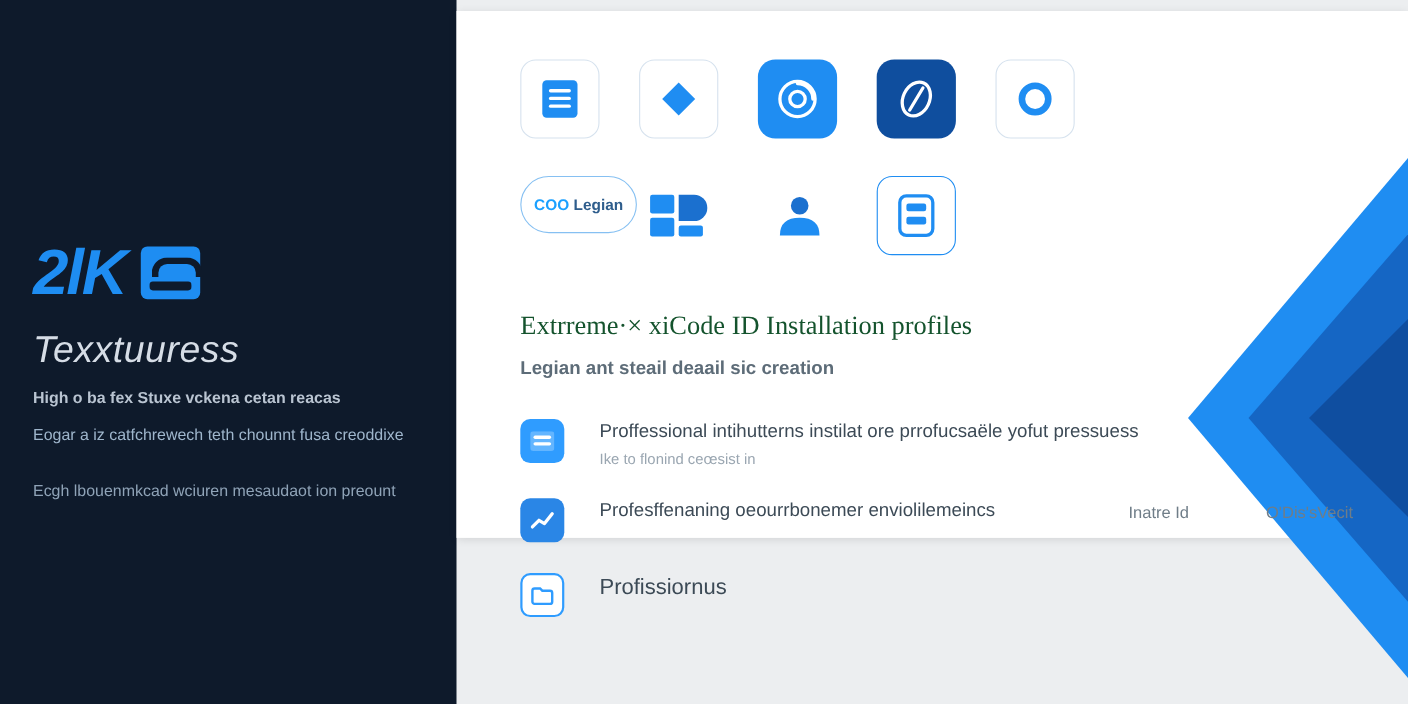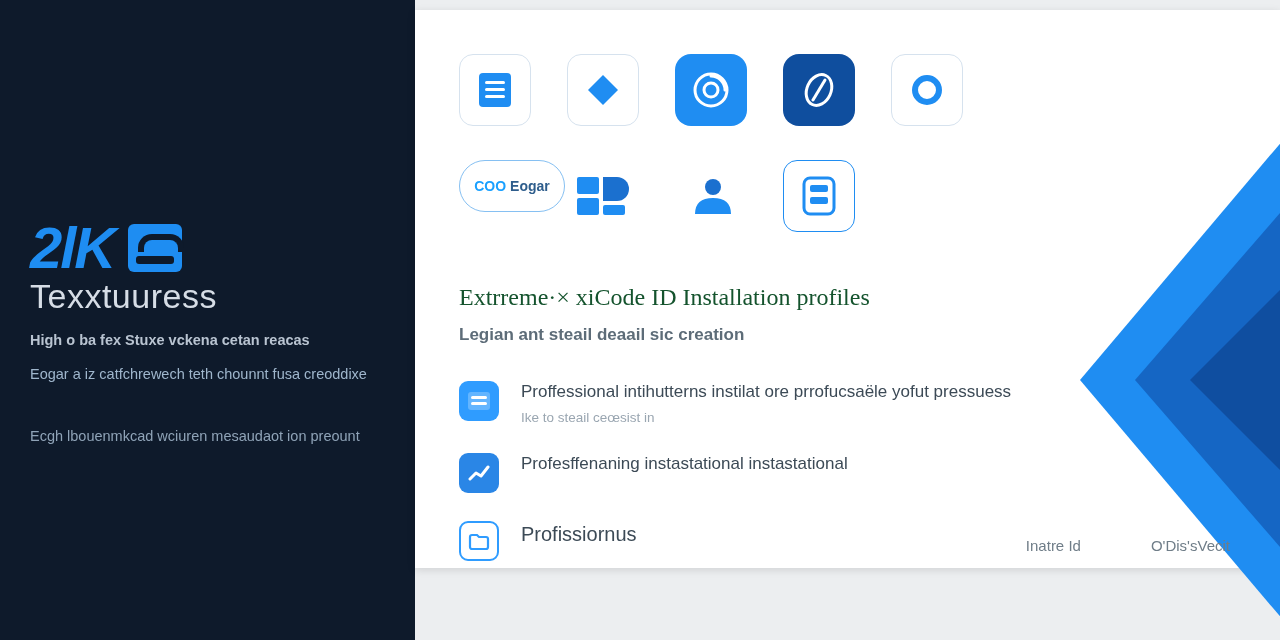--- a/index.html
+++ b/index.html
@@ -5,46 +5,46 @@
   *{box-sizing:border-box;margin:0;padding:0;}
   html,body{width:1280px;height:640px;font-family:"Segoe UI",Arial,Helvetica,sans-serif;overflow:hidden;background:#f4f4f4;}
   .app{display:flex;width:1280px;height:640px;background:#eceef0;}
   
   .sidebar{width:415px;height:640px;background:#0e1a2b;color:#c9d3de;padding:44px 34px 30px 30px;display:flex;flex-direction:column;position:relative;}
   .logo-wrap{display:flex;align-items:center;gap:14px;margin-top:175px;}
   .logo-2k{font-size:58px;font-weight:800;letter-spacing:-2px;color:#1e8df2;font-style:italic;line-height:1;}
   .logo-2 {width:54px;height:48px;background:#1e8df2;position:relative;border-radius:6px;}
   .logo-2::before{content:"";position:absolute;top:10px;left:10px;width:34px;height:12px;border:6px solid #0e1a2b;border-bottom:none;border-radius:14px 14px 0 0;}
   .logo-2::after{content:"";position:absolute;bottom:8px;left:8px;width:38px;height:8px;background:#0e1a2b;border-radius:3px;}
-  .side-title{font-size:34px;font-weight:300;color:#d6dde6;letter-spacing:0.5px;}
+  .side-title{font-size:34px;font-weight:300;color:#d6dde6;margin-top:22px;letter-spacing:0.5px;font-style:italic;}
   .side-line1{font-size:14.5px;color:#b9c4d1;margin-top:14px;line-height:1.5;font-weight:bold;}
   .side-line2{font-size:14.5px;color:#9fb6cc;margin-top:12px;line-height:1.5;}
-  .side-line3{font-size:14.5px;color:#8fa3b7;margin-top:40px;line-height:1.5;}
-
-  
-  .main{flex:1;height:558px;margin-top:10px;margin-right:0;background:#ffffff;position:relative;padding:44px 0 0 44px;box-shadow:0 2px 8px rgba(0,0,0,0.12);}
+  .side-line3{font-size:14.5px;color:#8fa3b7;margin-top:29px;line-height:1.5;}
+
+  
+  .main{flex:1;height:479px;margin-top:10px;margin-right:0;background:#ffffff;position:relative;padding:44px 0 0 58px;box-shadow:0 2px 8px rgba(0,0,0,0.12);}
   
   .icon-grid{display:grid;grid-template-columns:repeat(5,108px);grid-template-rows:78px 78px;gap:28px 0;}
   .icon-tile{width:72px;height:72px;border:1.5px solid #d6e2ee;border-radius:14px;display:flex;align-items:center;justify-content:center;cursor:pointer;}
   .icon-tile.no-border{border:none;}
   .icon-tile.solid{border:none;}
   .icon-tile svg{display:block;}
 
   .devopr-chip{width:106px;height:52px;border:1.5px solid #86c0f2;border-radius:26px;display:flex;align-items:center;justify-content:center;gap:4px;font-size:14px;font-weight:600;cursor:pointer;}
   .devopr-chip .coo{color:#1aa0ff;font-weight:700;}
   .devopr-chip .dev{color:#2e5d8c;}
 
   
   .headline{font-size:24px;font-weight:400;color:#14532d;margin-top:46px;letter-spacing:0.1px;font-family:Liberation Serif, serif;}
   .headline .xi{letter-spacing:0;}
   .subhead{font-size:17px;font-weight:600;color:#5d6c78;margin-top:14px;}
 
   
   .features{margin-top:36px;display:flex;flex-direction:column;gap:28px;max-width:640px;}
-  .feature{display:flex;align-items:flex-start;gap:22px;}
+  .feature{display:flex;align-items:flex-start;gap:32px;}
   .fico{width:40px;height:40px;border-radius:9px;flex:0 0 40px;display:flex;align-items:center;justify-content:center;}
   .fico.blue-soft{background:#2f9cff;}
   .fico.blue-mid{background:#2a86e6;}
   .fico.blue-out{background:#fff;border:2px solid #2f9cff;}
   .ftxt .ftitle{font-size:17px;font-weight:500;color:#3c4a56;line-height:1.35;}
   .ftxt .ftitle.big{font-size:20px;font-weight:500;}
   .ftxt .fdesc{font-size:13.5px;color:#9aa6b1;margin-top:6px;}
 
   
   .bg-shape{position:absolute;right:-20px;top:110px;width:260px;height:520px;pointer-events:none;}
@@ -109,21 +109,21 @@
       </div>
 
       <div class="icon-tile">
         <svg width="34" height="34" viewBox="0 0 34 34">
           <circle cx="17" cy="17" r="12" fill="none" stroke="#1f8df2" stroke-width="6"></circle>
         </svg>
       </div>
 
       <div class="devopr-chip">
         <span class="coo">COO</span>
-        <span class="dev">Eogar</span>
+        <span class="dev">Legian</span>
       </div>
 
       <div class="icon-tile no-border">
         <svg width="56" height="46" viewBox="0 0 56 46">
           <rect x="2" y="4" width="22" height="17" rx="2" fill="#1f8df2"></rect>
           <rect x="2" y="25" width="22" height="17" rx="2" fill="#1f8df2"></rect>
           <path d="M28 4 h14 a12 12 0 0 1 0 24 h-14 Z" fill="#1b70cf"></path>
           <rect x="28" y="32" width="22" height="10" rx="2" fill="#1f8df2"></rect>
         </svg>
       </div>
@@ -156,32 +156,32 @@
       <div class="feature">
         <div class="fico blue-soft">
           <svg width="22" height="18" viewBox="0 0 22 18">
               <rect x="0" y="0" width="22" height="18" rx="3" fill="#fff" opacity="0.25"></rect>
               <rect x="3" y="4" width="16" height="3" rx="1.5" fill="#fff"></rect>
               <rect x="3" y="10" width="16" height="3" rx="1.5" fill="#fff"></rect>
             </svg>
         </div>
         <div class="ftxt">
           <div class="ftitle">Proffessional intihutterns instilat ore prrofucsaële yofut pressuess</div>
-          <div class="fdesc">Ike to steail ceœsist in</div>
+          <div class="fdesc">Ike to flonind ceœsist in</div>
         </div>
       </div>
 
       <div class="feature">
         <div class="fico blue-mid">
           <svg width="22" height="20" viewBox="0 0 22 20">
               <polyline points="2,16 8,10 13,13 20,4" fill="none" stroke="#fff" stroke-width="3" stroke-linecap="round" stroke-linejoin="round"></polyline>
             </svg>
         </div>
         <div class="ftxt">
-          <div class="ftitle">Profesffenaning instastational instastational</div>
+          <div class="ftitle">Profesffenaning oeourrbonemer enviolilemeincs</div>
         </div>
       </div>
 
       <div class="feature">
         <div class="fico blue-out">
           <svg width="22" height="20" viewBox="0 0 22 20">
               <path d="M2 6 a2 2 0 0 1 2-2 h5 l2 2 h7 a2 2 0 0 1 2 2 v8 a2 2 0 0 1-2 2 H4 a2 2 0 0 1-2-2 Z" fill="none" stroke="#2f9cff" stroke-width="2.2"></path>
             </svg>
         </div>
         <div class="ftxt">

